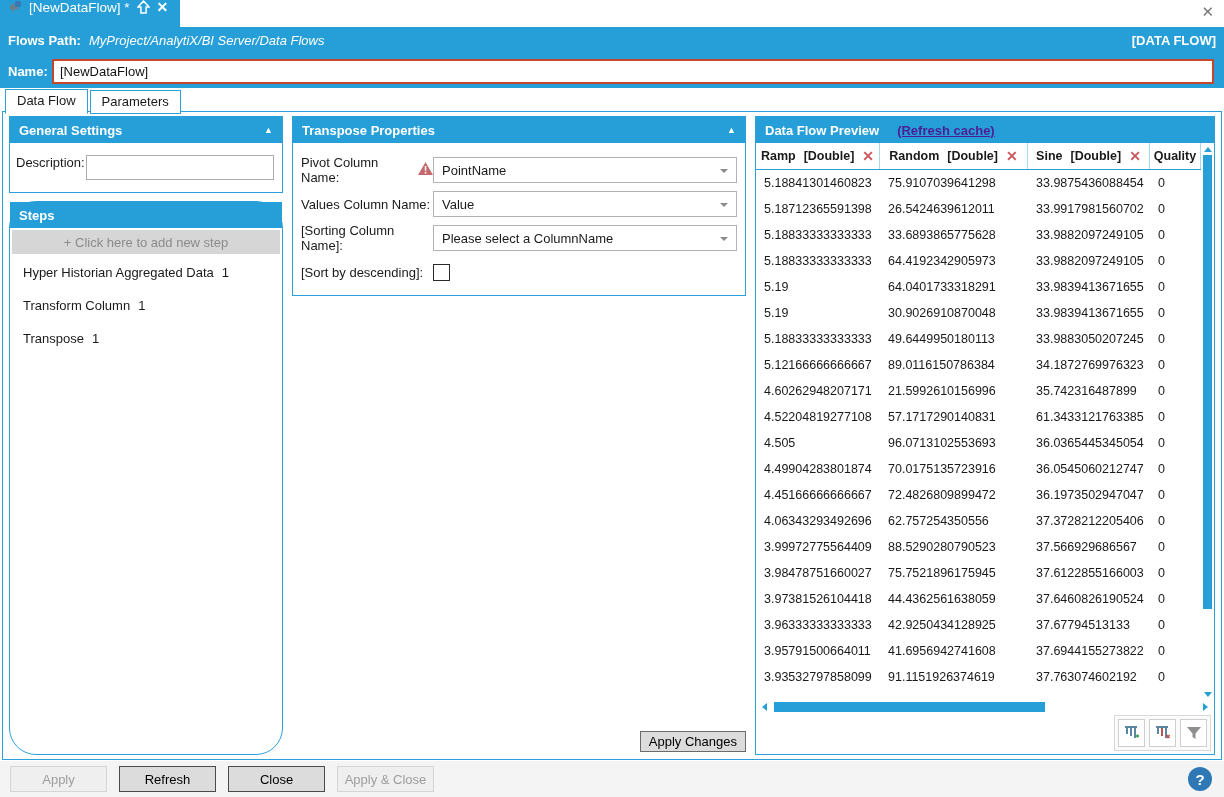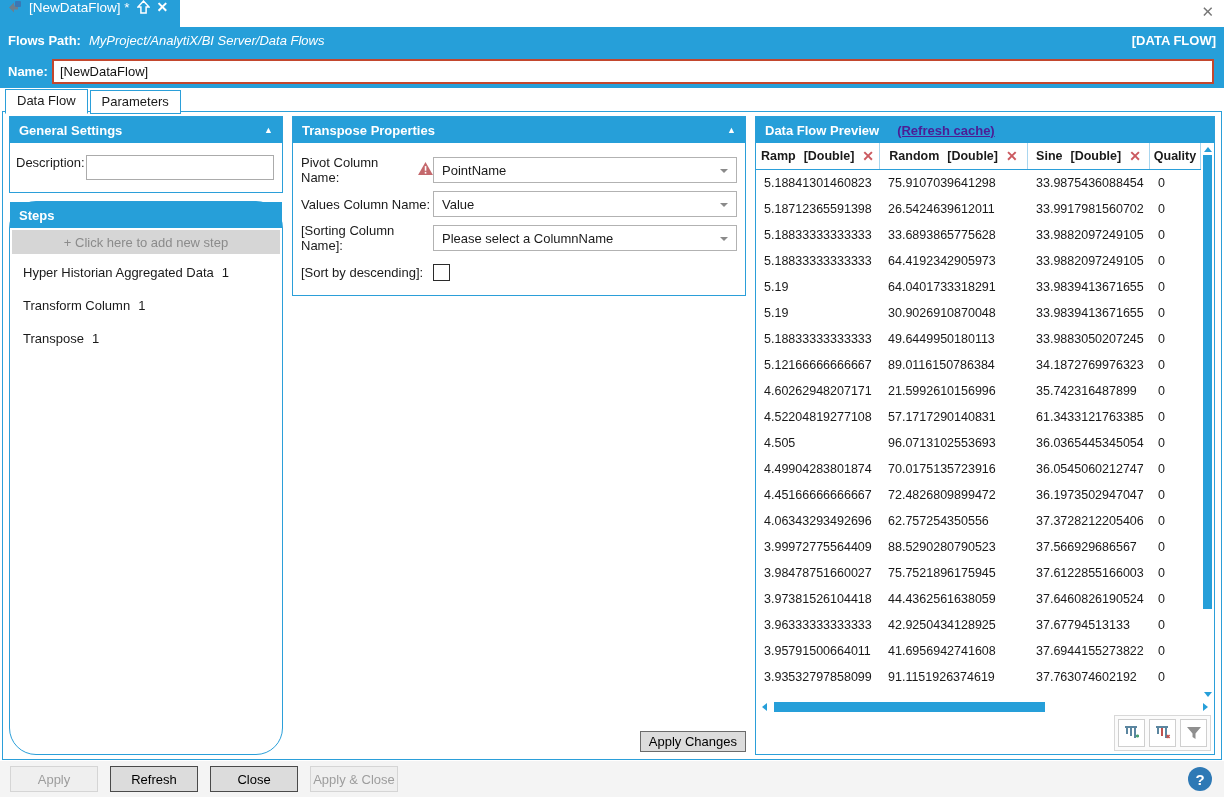--- a/index.html
+++ b/index.html
@@ -91,21 +91,21 @@
   .hscroll .tri-r{width:0;height:0;border-top:4px solid transparent;border-bottom:4px solid transparent;border-left:5px solid var(--accent);margin:0 3px;}
   .htrack{flex:1;position:relative;height:10px;}
   .hthumb{position:absolute;left:1%;top:0;height:10px;width:63%;background:var(--accent);}
 
   .gfoot{height:40px;flex:none;display:flex;justify-content:flex-end;align-items:center;padding:0 3px 3px;}
   .toolbox{border:1px solid #d8d8d8;background:#fbfbfb;display:flex;gap:4px;padding:3px;}
   .toolbtn{width:27px;height:28px;border:1px solid #cfcfcf;background:#fff;display:grid;place-items:center;cursor:pointer;padding:0;}
 
   
   .bottom-bar{position:absolute;left:0;right:0;bottom:0;height:36px;background:#f4f4f4;display:flex;align-items:center;padding-left:10px;gap:12px;}
-  .bbtn{width:88px;height:26px;font-family:inherit;font-size:13px;cursor:pointer;}
+  .bbtn{width:97px;height:26px;font-family:inherit;font-size:13px;cursor:pointer;}
   .bbtn.on{background:#dcdcdc;border:1px solid #4a4a4a;color:#000;}
   .bbtn.off{background:#efefef;border:1px solid #d5d5d5;color:#9d9d9d;cursor:default;}
   .help{margin-left:auto;margin-right:12px;width:24px;height:24px;border-radius:50%;background:#2e79b5;color:#fff;font-weight:bold;font-size:15px;display:grid;place-items:center;cursor:pointer;}
 </style>
 </head>
 <body>
 
 <div class="doc-tabbar">
   <div class="doc-tab">
     <span>

